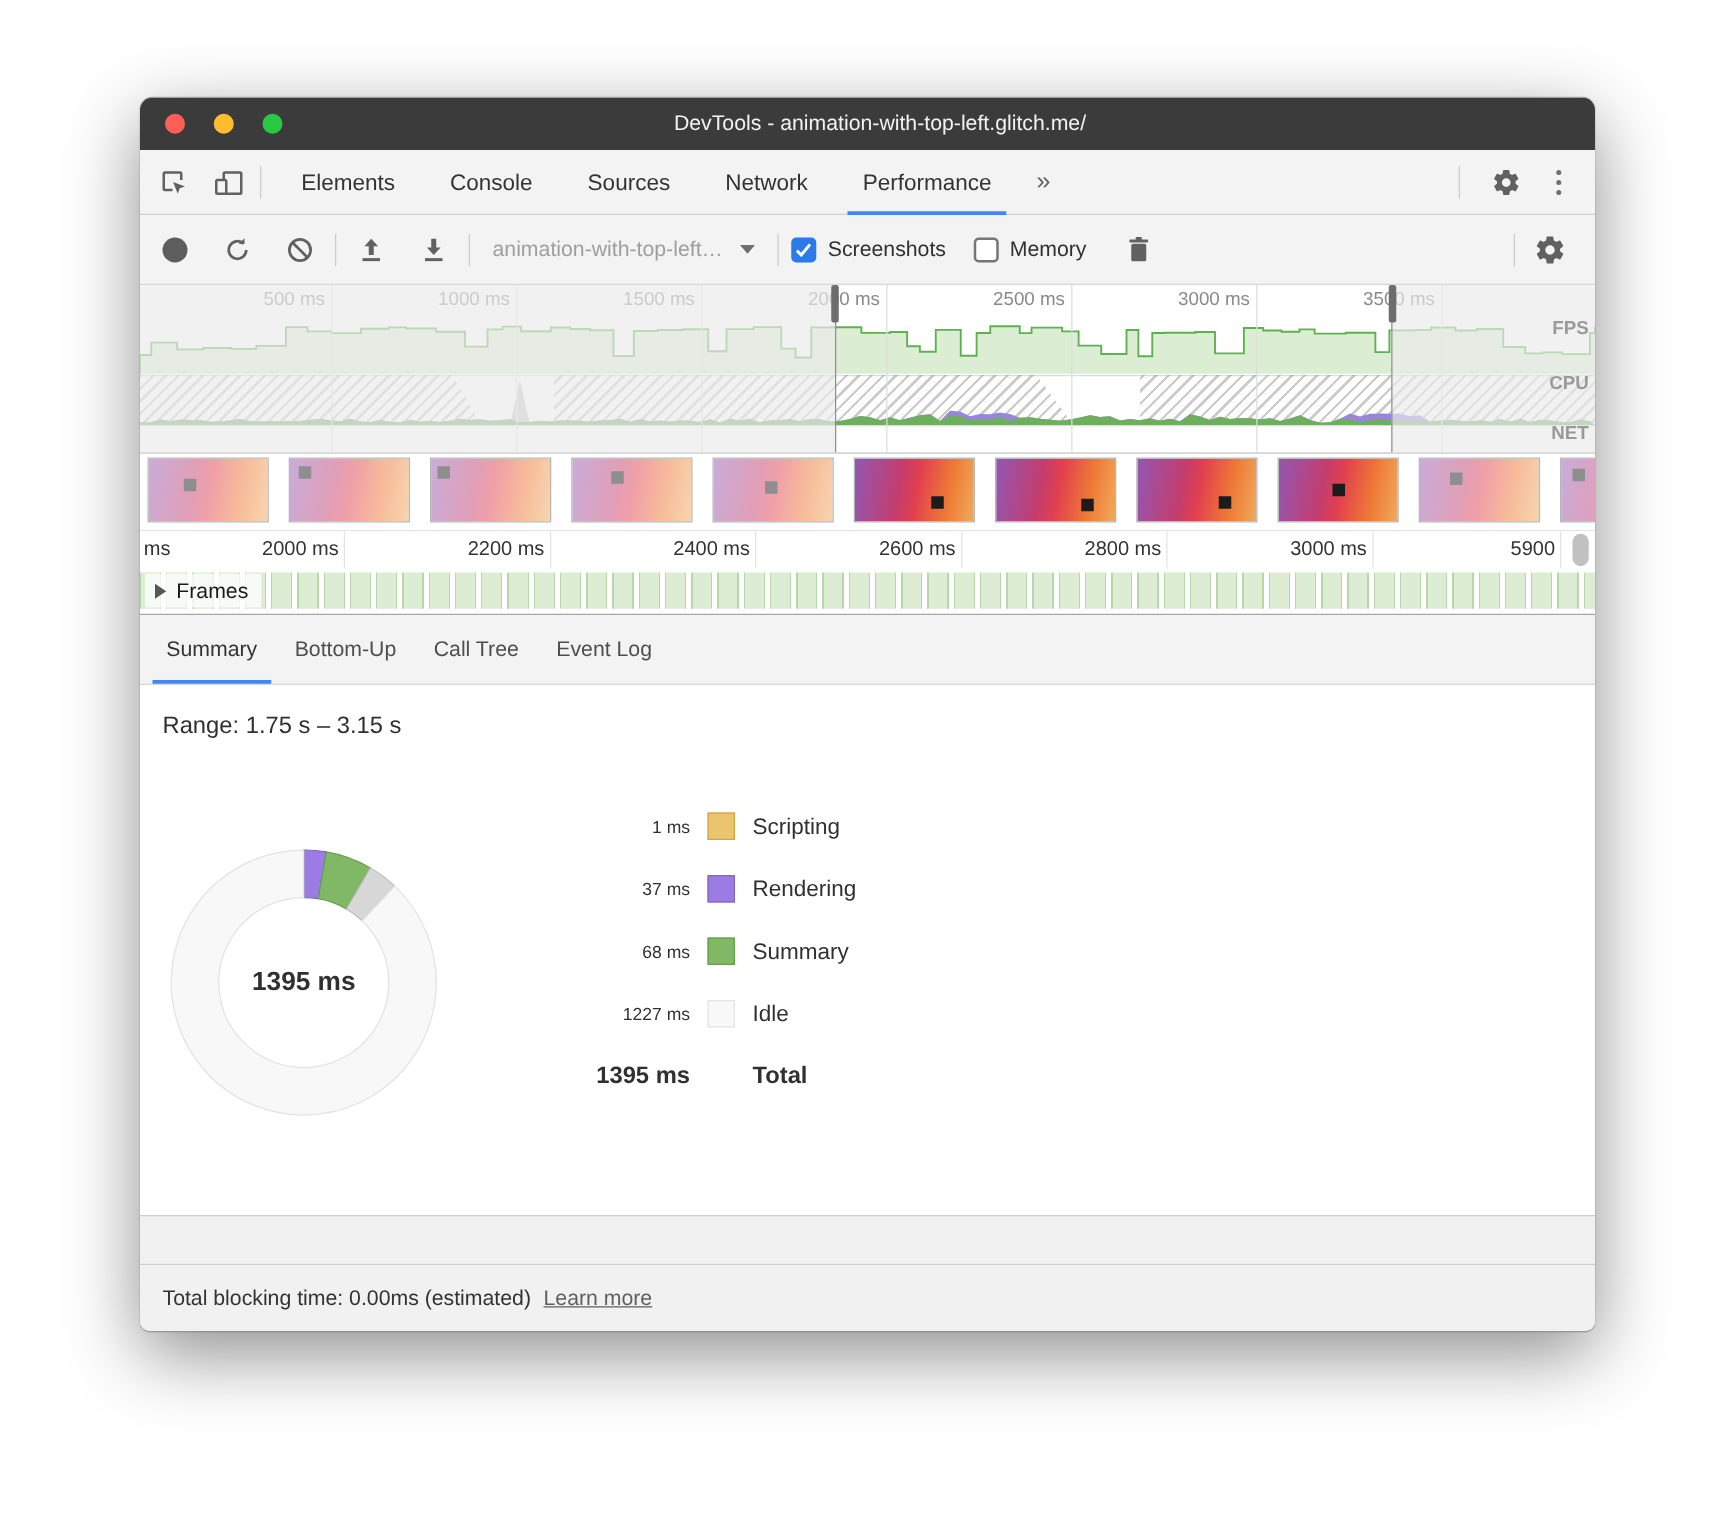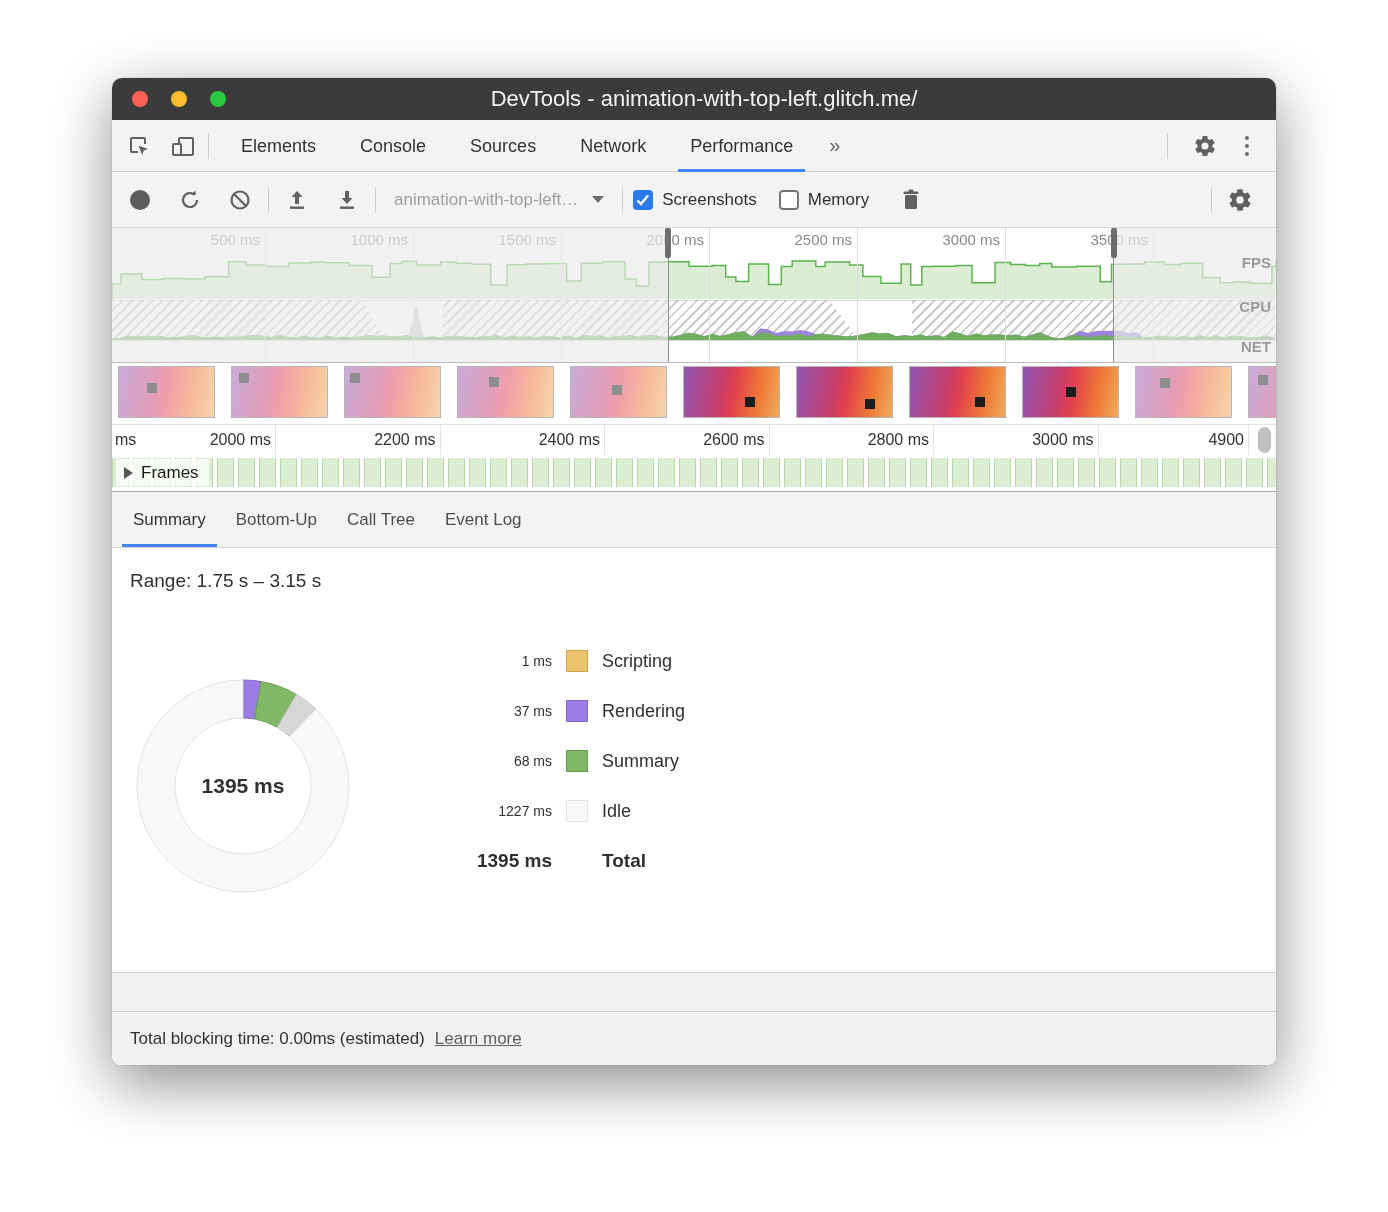--- a/index.html
+++ b/index.html
@@ -6,21 +6,21 @@
   .stage{position:relative;width:1388px;height:1212px;background:#fff;overflow:hidden;}
   .win{position:absolute;left:112px;top:78px;width:1164px;height:987px;background:#fff;
        border-radius:10px 10px 8px 8px;box-shadow:0 18px 60px rgba(0,0,0,.45),0 0 1px rgba(0,0,0,.5);overflow:hidden;}
   
   .titlebar{position:absolute;left:0;top:0;width:100%;height:42px;background:#3b3b3b;}
   .tl{position:absolute;top:13px;width:16px;height:16px;border-radius:50%;}
   .tl.red{left:20px;background:#ff5f57;}
   .tl.yellow{left:59px;background:#febc2e;}
   .tl.green{left:98px;background:#28c840;}
   .title{position:absolute;left:0;right:0;top:0;height:42px;line-height:42px;text-align:center;
-         color:#f2f2f2;font-size:22px;padding-left:20px;}
+         color:#f2f2f2;font-size:17px;padding-left:20px;}
   
   .tabbar{position:absolute;left:0;top:42px;width:100%;height:52px;background:#f3f3f3;border-bottom:1px solid #d0d0d0;
           display:flex;align-items:center;box-sizing:border-box;}
   .ic{width:30px;height:30px;display:flex;align-items:center;justify-content:center;flex:0 0 auto;}
   .ic svg{display:block;}
   .vsep{width:1px;height:26px;background:#ccc;margin:0 10px;flex:0 0 auto;}
   .maintab{position:relative;height:52px;line-height:52px;padding:0 22px;font-size:18px;color:#333;flex:0 0 auto;}
   .maintab.active:after{content:"";position:absolute;left:10px;right:10px;bottom:0;height:3px;background:#4285f4;}
   .chev{font-size:20px;color:#5f6368;padding:0 14px;}
   .spring{flex:1;}
@@ -284,21 +284,21 @@
         <div class="rtick ra" style="left: 327.5px;">2200 ms</div>
         <div class="rgrid" style="left: 492px;"></div>
         <div class="rtick ra" style="left: 492px;">2400 ms</div>
         <div class="rgrid" style="left: 656.5px;"></div>
         <div class="rtick ra" style="left: 656.5px;">2600 ms</div>
         <div class="rgrid" style="left: 821px;"></div>
         <div class="rtick ra" style="left: 821px;">2800 ms</div>
         <div class="rgrid" style="left: 985.5px;"></div>
         <div class="rtick ra" style="left: 985.5px;">3000 ms</div>
         <div class="rgrid" style="left: 1136px;"></div>
-        <div class="rtick ra" style="left: 1136px;">4900</div>
+        <div class="rtick ra" style="left: 1136px;">5900</div>
       </div>
 
   <div class="frames">
     <div class="framebars"></div>
     <div class="frameschip">
       <span class="tri"></span>
       <span>Frames</span>
     </div>
   </div>
 

